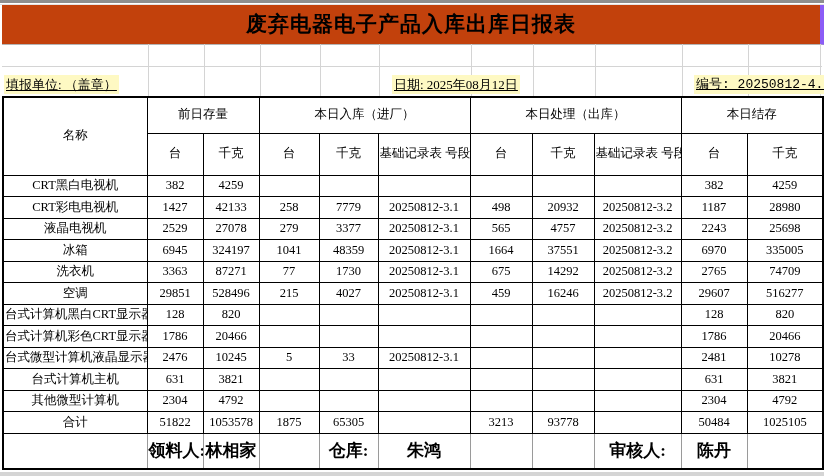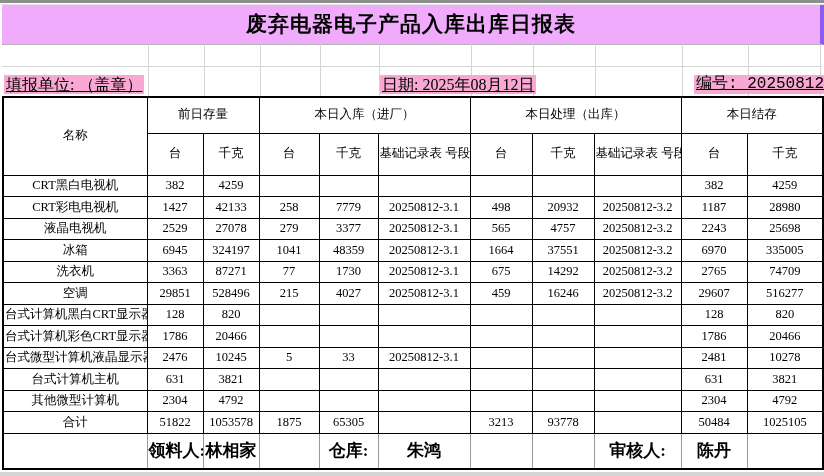--- a/index.html
+++ b/index.html
@@ -6,31 +6,31 @@
   .screen{
     position:relative;width:824px;height:476px;background:#ffffff;overflow:hidden;
     font-family:"Liberation Serif","DejaVu Serif",serif;color:#000;
   }
   .top-strip{position:absolute;left:0;top:0;width:824px;height:3px;background:#8e8e8e;}
   .top-dash{position:absolute;left:0;top:4px;width:824px;height:1px;background:#e3e3e3;}
   .title-block{
     position:absolute;left:2px;top:5px;width:818px;height:39px;
     border-right:5px solid #8b5cf6;border-bottom:1px solid #b4b4b4;
     text-align:center;line-height:39px;font-size:21px;font-weight:bold;letter-spacing:1px;
-    background:#f0abfc;
+    background:#c2410c;
   }
   .gridarea{position:absolute;left:0;top:44px;width:824px;height:52px;}
   .vl{position:absolute;top:0;width:1px;height:52px;background:#d4d4d4;}
   .hl{position:absolute;left:2px;top:22px;width:820px;height:1px;background:#d4d4d4;}
   .info-label{
-    position:absolute;top:75px;height:19px;line-height:19px;font-size:16px;
-    text-decoration:underline;background:#f9a8d4;padding:0 2px;white-space:pre;z-index:3;
+    position:absolute;top:75px;height:19px;line-height:19px;font-size:13px;
+    text-decoration:underline;background:#fef9c3;padding:0 2px;white-space:pre;z-index:3;
   }
   .lbl-unit{left:4px;}
-  .lbl-date{left:380px;}
+  .lbl-date{left:392px;}
   .lbl-num{left:694px;font-family:Liberation Mono, monospace;}
   table.report{
     position:absolute;left:2px;top:96px;width:820px;height:374px;
     border-collapse:collapse;table-layout:fixed;background:#fff;z-index:2;
     font-size:12.5px;
   }
   table.report td{
     border:1px solid #000;text-align:center;vertical-align:middle;
     overflow:hidden;white-space:nowrap;padding:0 1px;
   }

